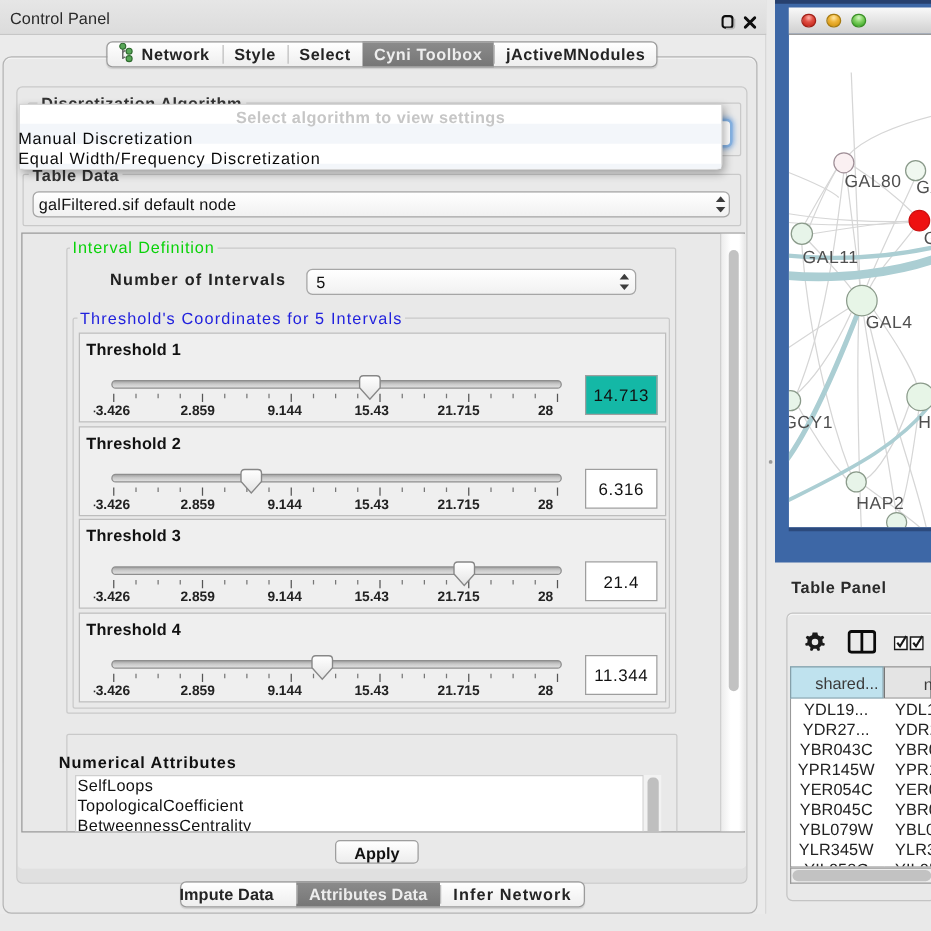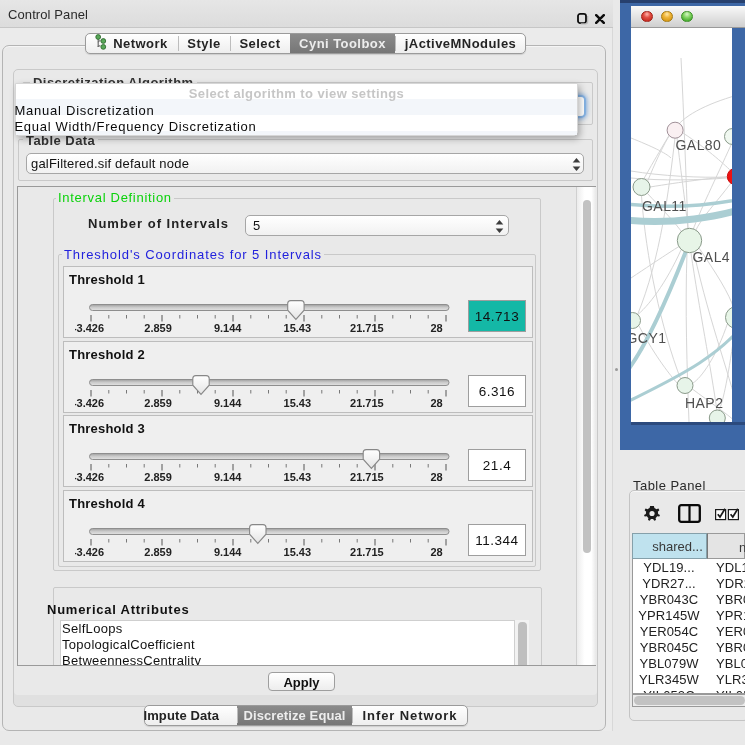--- a/index.html
+++ b/index.html
@@ -251,37 +251,37 @@
 
 <div class="a" style="left:497px;top:433px;width:14px;height:60px;background:#f2f2f2"></div>
 <div class="a" style="left:500px;top:435px;width:9px;height:58px;background:#bfbfbf;border-radius:4px"></div>
 </div>
 <div class="a" style="left:576px;top:187px;width:20px;height:478px;background:linear-gradient(90deg,#ececec,#ffffff 40%,#ffffff 75%,#e8e8e8);border-left:1px solid #d0d0d0"></div>
 <div class="a" style="left:583px;top:200px;width:8px;height:353px;background:#c2c2c2;border-radius:4px"></div>
 <div class="a" style="left:268px;top:672px;width:67px;height:19px;background:linear-gradient(#ffffff,#ededed);border:1px solid #9e9e9e;border-radius:4px;text-align:center;line-height:19px;font-size:13px;font-weight:700;color:#111">Apply</div>
 <div class="a" style="left:143.5px;top:705px;width:324.5px;height:21px;background:linear-gradient(#ffffff,#eeeeee);border:1px solid #9b9b9b;border-radius:5px;box-shadow:0 1px 1px rgba(0,0,0,0.12)"></div>
 <div class="t" style="left:143.5px;top:705px;width:93.5px;height:21px;line-height:21px;text-align:left;font-size:13px;font-weight:700;letter-spacing:0.1px;color:#242424">Impute Data</div>
 <div class="a" style="left:237px;top:705px;width:115px;height:21px;background:linear-gradient(#8b8b8b,#767676);border-top:1px solid #9b9b9b;border-bottom:1px solid #9b9b9b"></div>
-<div class="t" style="left:237px;top:705px;width:115px;height:21px;line-height:21px;text-align:center;font-size:13px;font-weight:700;letter-spacing:0.1px;color:#ededed">Discretize Equal</div>
+<div class="t" style="left:237px;top:705px;width:115px;height:21px;line-height:21px;text-align:center;font-size:13px;font-weight:700;letter-spacing:0.1px;color:#ededed">Attributes Data</div>
 <div class="t" style="left:352px;top:705px;width:116px;height:21px;line-height:21px;text-align:center;font-size:13px;font-weight:700;letter-spacing:0.9px;color:#242424">Infer Network</div>
 <div class="a" style="left:237px;top:708px;width:1px;height:15px;background:#bdbdbd"></div>
 <div class="a" style="left:352px;top:708px;width:1px;height:15px;background:#bdbdbd"></div>
 
 <div class="a" style="left:15px;top:83px;width:563px;height:53px;background:#ffffff;border:1px solid #d6d6d6;border-radius:0 0 5px 5px;box-shadow:2px 3px 7px rgba(0,0,0,0.3)"></div>
 <div class="a" style="left:16px;top:99px;width:561px;height:16px;background:#f3f6fa"></div>
 <div class="a" style="left:16px;top:131px;width:561px;height:4px;background:#f3f6fa"></div>
 <div class="t" style="left:15px;top:86px;width:563px;height:13px;text-align:center;font-size:13px;font-weight:700;color:#c6c6c6;letter-spacing:0.4px">Select algorithm to view settings</div>
 <div class="t" style="left:14.5px;top:103px;font-size:13px;font-weight:400;color:#0a0a0a;letter-spacing:0.75px">Manual Discretization</div>
 <div class="t" style="left:14.5px;top:119px;font-size:13px;font-weight:400;color:#0a0a0a;letter-spacing:0.7px">Equal Width/Frequency Discretization</div>
 <div class="a" style="left:620px;top:0;width:125px;height:450px;background:#3d67a6;border-top:3px solid #27406e;overflow:hidden"></div>
 <div class="a" style="left:631px;top:5.5px;width:114px;height:22px;background:linear-gradient(#f9f9f9,#cfcfcf);border-bottom:1px solid #9a9a9a"></div>
 <div class="a" style="left:641.3px;top:10.8px;width:11.4px;height:11.4px;border-radius:50%;background:radial-gradient(circle at 50% 25%,#ffb4ac 0%,#e14f44 40%,#c92d22 80%);border:1px solid #a02018"></div>
 <div class="a" style="left:661.3px;top:10.8px;width:11.4px;height:11.4px;border-radius:50%;background:radial-gradient(circle at 50% 25%,#ffe8a6 0%,#efb53a 40%,#d89a16 80%);border:1px solid #a67a10"></div>
 <div class="a" style="left:681.3px;top:10.8px;width:11.4px;height:11.4px;border-radius:50%;background:radial-gradient(circle at 50% 25%,#d6f6c6 0%,#84d465 40%,#47ad30 80%);border:1px solid #3a8f26"></div>
-<div class="a" style="left:631px;top:27.5px;width:101px;height:394px;overflow:hidden"><svg width="114" height="394" viewBox="0 0 114 394" style="background:#ffffff">
+<div class="a" style="left:631px;top:27.5px;width:114px;height:394px;overflow:hidden"><svg width="114" height="394" viewBox="0 0 114 394" style="background:#ffffff">
       <g fill="none" stroke="#d6d6d6" stroke-width="1">
         <path d="M118,64 C85,72 58,84 47,97"></path>
         <path d="M44,110 C38,160 30,230 6,288"></path>
         <path d="M46,110 C50,145 55,180 57,201"></path>
         <path d="M52,105 C75,120 92,135 100,143"></path>
         <path d="M100,117 C85,150 68,185 62,202"></path>
         <path d="M100,155 C85,175 70,190 64,204"></path>
         <path d="M16,165 C30,180 45,195 52,206"></path>
         <path d="M10.5,168 C15,230 30,300 50,352"></path>
         <path d="M50,222 C35,255 18,278 4,289"></path>
@@ -320,21 +320,21 @@
       <text x="44.5" y="121.5" font-size="14" letter-spacing="0.45" fill="#4f4f4f" font-family="Liberation Sans">GAL80</text>
       <text x="102" y="126" font-size="14" letter-spacing="0.45" fill="#4f4f4f" font-family="Liberation Sans">GAL</text>
       <text x="108" y="167" font-size="14" letter-spacing="0.45" fill="#4f4f4f" font-family="Liberation Sans">G</text>
       <text x="11" y="182.5" font-size="14" letter-spacing="0.45" fill="#4f4f4f" font-family="Liberation Sans">GAL11</text>
       <text x="61.5" y="234" font-size="14" letter-spacing="0.45" fill="#4f4f4f" font-family="Liberation Sans">GAL4</text>
       <text x="-4.5" y="314.5" font-size="14" letter-spacing="0.45" fill="#4f4f4f" font-family="Liberation Sans">GCY1</text>
       <text x="103.5" y="314.5" font-size="14" letter-spacing="0.45" fill="#4f4f4f" font-family="Liberation Sans">H</text>
       <text x="54" y="379.5" font-size="14" letter-spacing="0.45" fill="#4f4f4f" font-family="Liberation Sans">HAP2</text>
     </svg></div>
 <div class="a" style="left:631px;top:421.5px;width:114px;height:3px;background:#2c4a7d"></div>
-<div class="t" style="left:633px;top:462px;font-size:13px;font-weight:400;color:#2a2a2a;margin-top:16px;">Table Panel</div>
+<div class="t" style="left:633px;top:462px;font-size:13px;font-weight:700;color:#2a2a2a;">Table Panel</div>
 <div class="a" style="left:628.5px;top:489.5px;width:120px;height:231px;background:#e9e9e9;border:1px solid #c4c4c4;border-radius:5px;box-shadow:inset 0 1px 0 #f6f6f6"></div>
 <div class="a" style="left:643px;top:504px;width:19px;height:19px;"><svg width="19" height="19" viewBox="0 0 19 19">
       <path d="M9.5 2 L10.9 2 L11.4 4.1 A5.6 5.6 0 0 1 13.3 5.2 L15.4 4.5 L16.4 6.2 L14.8 7.7 A5.6 5.6 0 0 1 15.1 9.9 L17 11 L16.3 12.6 L14.1 12.3 A5.6 5.6 0 0 1 12.6 13.9 L13 16.1 L11.3 16.8 L10.1 14.9 A5.6 5.6 0 0 1 7.9 14.9 L6.7 16.8 L5 16.1 L5.4 13.9 A5.6 5.6 0 0 1 3.9 12.3 L1.7 12.6 L1 11 L2.9 9.9 A5.6 5.6 0 0 1 3.2 7.7 L1.6 6.2 L2.6 4.5 L4.7 5.2 A5.6 5.6 0 0 1 6.6 4.1 L7.1 2 Z" fill="#1a1a1a"></path>
       <circle cx="9" cy="9.5" r="2.6" fill="#e9e9e9"></circle>
     </svg></div>
 <div class="a" style="left:678px;top:504px;width:23px;height:19px;"><svg width="23" height="19" viewBox="0 0 23 19">
       <rect x="1.2" y="1.2" width="20.6" height="16.6" rx="2" fill="none" stroke="#0a0a0a" stroke-width="2.3"></rect>
       <path d="M11.5 1.2 V17.8" stroke="#0a0a0a" stroke-width="2.2"></path>
     </svg></div>
 <div class="a" style="left:715px;top:507px;width:24px;height:14px;"><svg width="24" height="14" viewBox="0 0 24 14">

